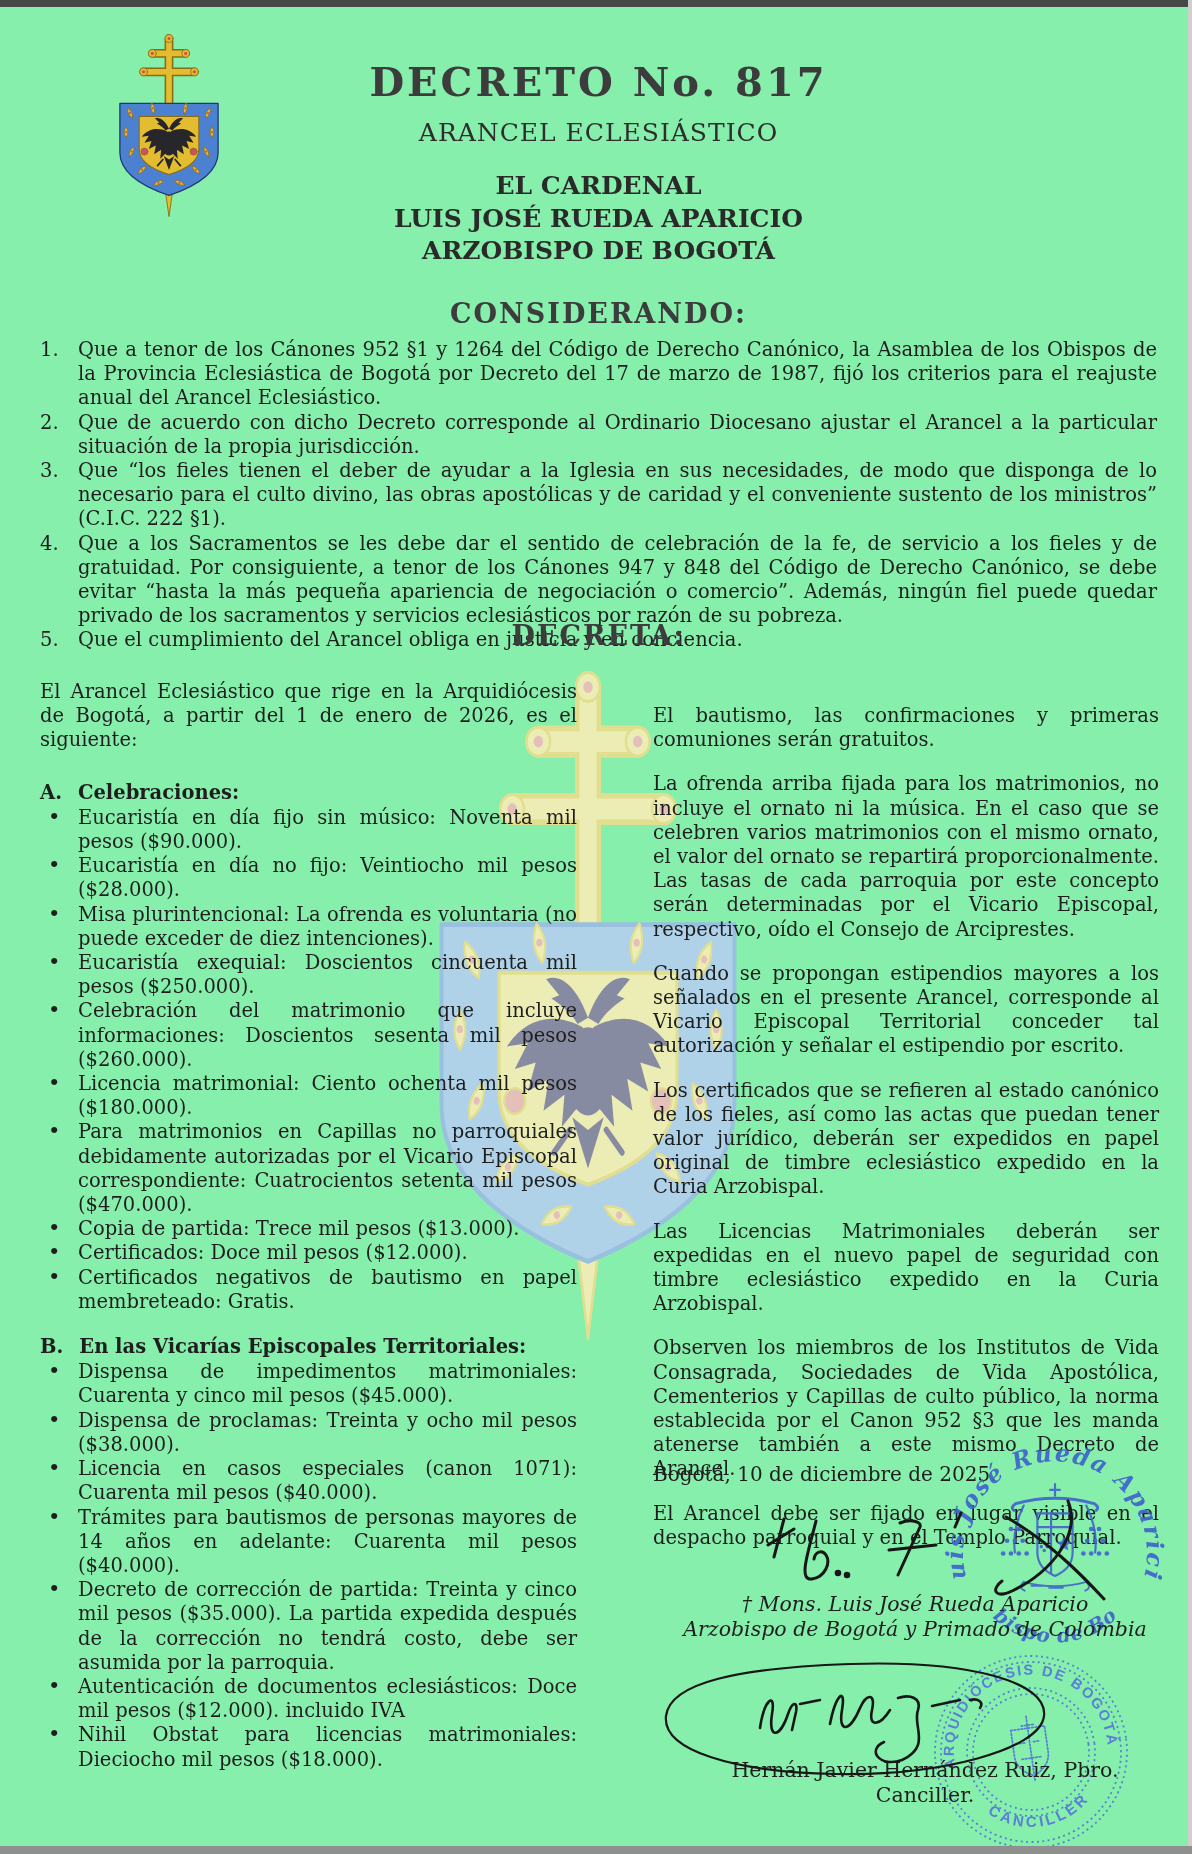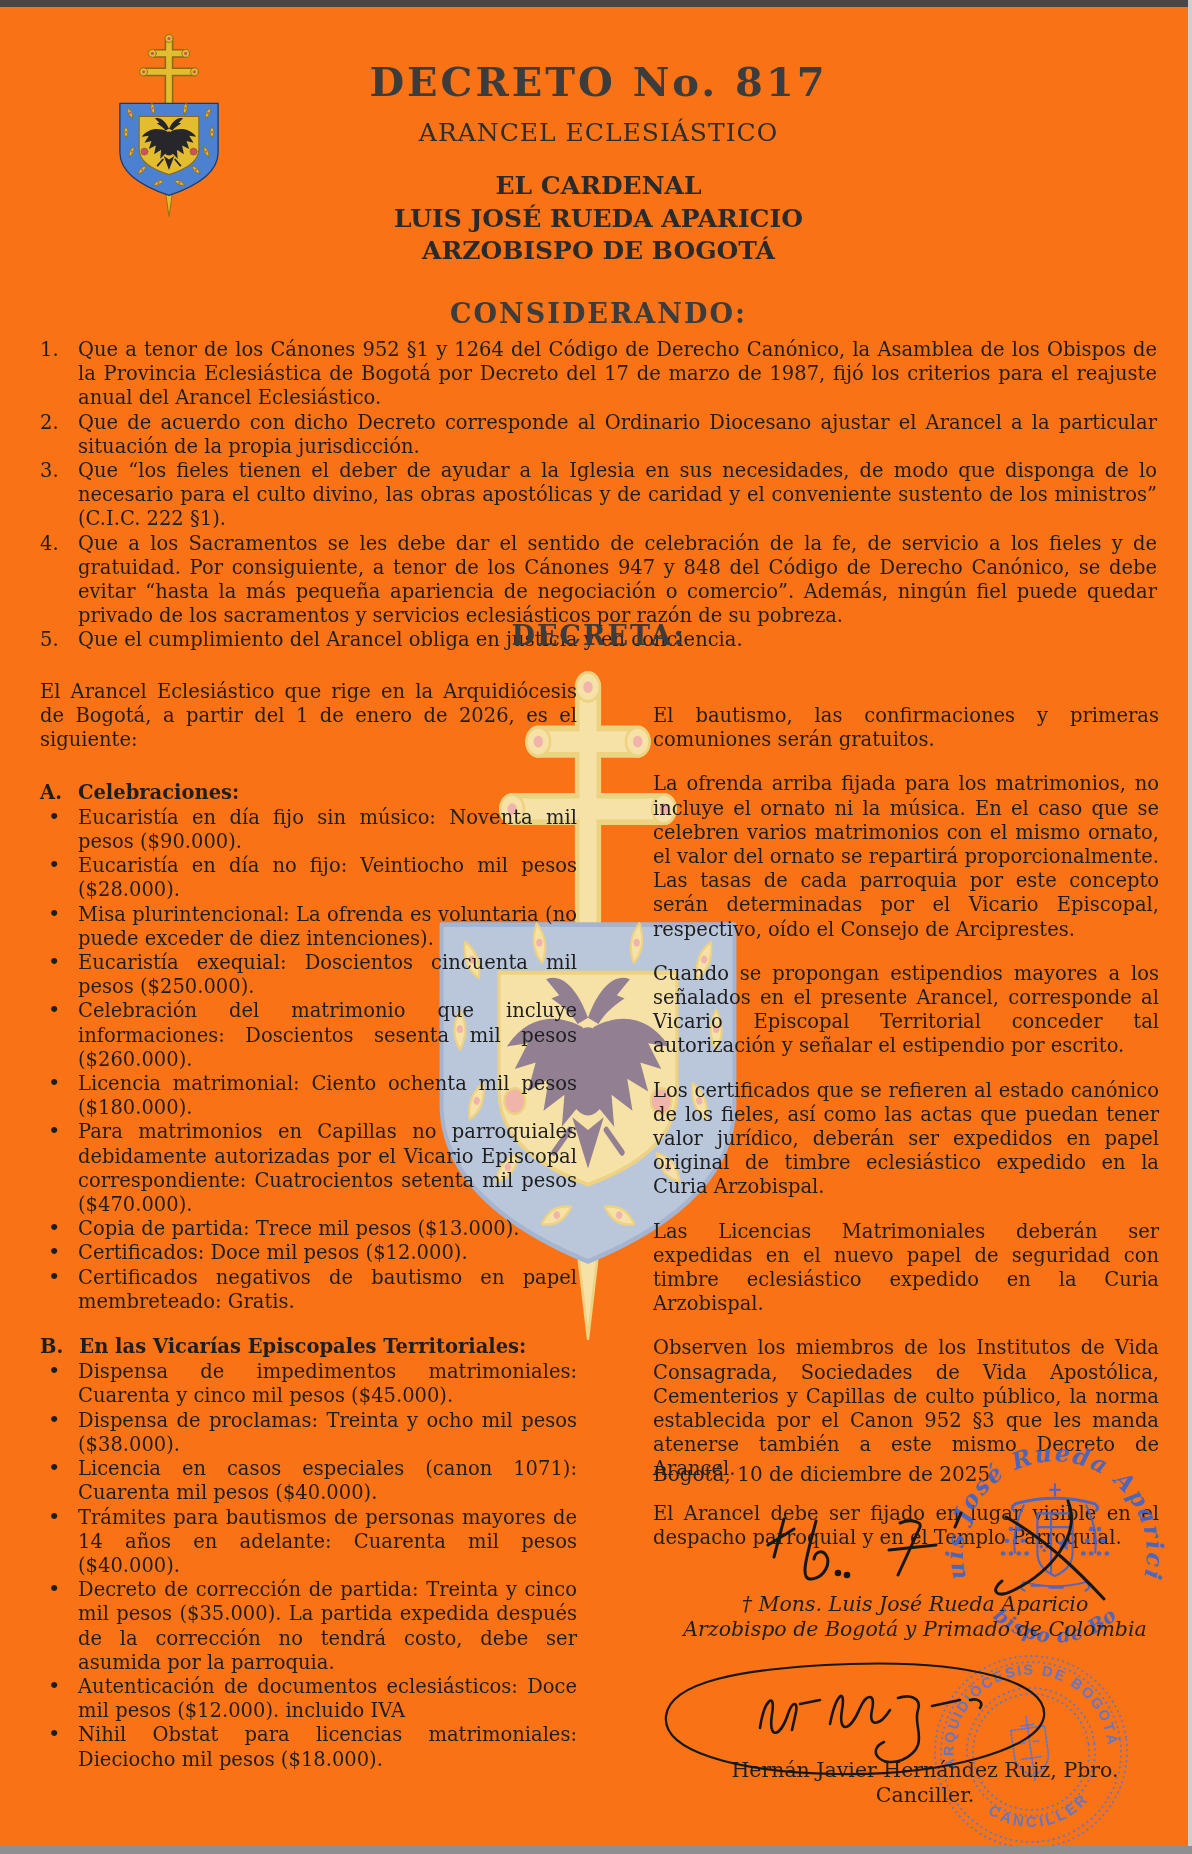--- a/index.html
+++ b/index.html
@@ -1,16 +1,16 @@
 <!DOCTYPE html>
 <html><head>
 <meta charset="utf-8">
 <style>
   html,body{margin:0;padding:0;background:#e8e8e8;}
-  .page{position:relative;width:1192px;height:1854px;margin:0 auto;background:#f97316;
+  .page{position:relative;width:1192px;height:1854px;margin:0 auto;background:#86efac;
         font-family:"DejaVu Serif", serif;color:#1e1e1e;overflow:hidden;}
   .strip-top{position:absolute;left:0;top:0;width:1192px;height:7px;background:#474747;z-index:6;}
   .strip-bottom{position:absolute;left:0;top:1846px;width:1192px;height:8px;background:#8f8f8f;z-index:6;}
   .edge-right{position:absolute;right:0;top:0;width:4px;height:100%;background:#cfcfcf;z-index:6;}
 
   
   .h-center{position:absolute;left:40px;width:1117px;text-align:center;z-index:2;}
   .h-title{top:58px;font-size:40px;font-weight:700;letter-spacing:3px;color:#3c3c3c;}
   .h-sub{top:118px;font-size:25px;letter-spacing:1px;color:#2e2e2e;}
   .h-issuer{top:170px;font-size:25px;font-weight:700;line-height:32.5px;color:#2a2a2a;}

